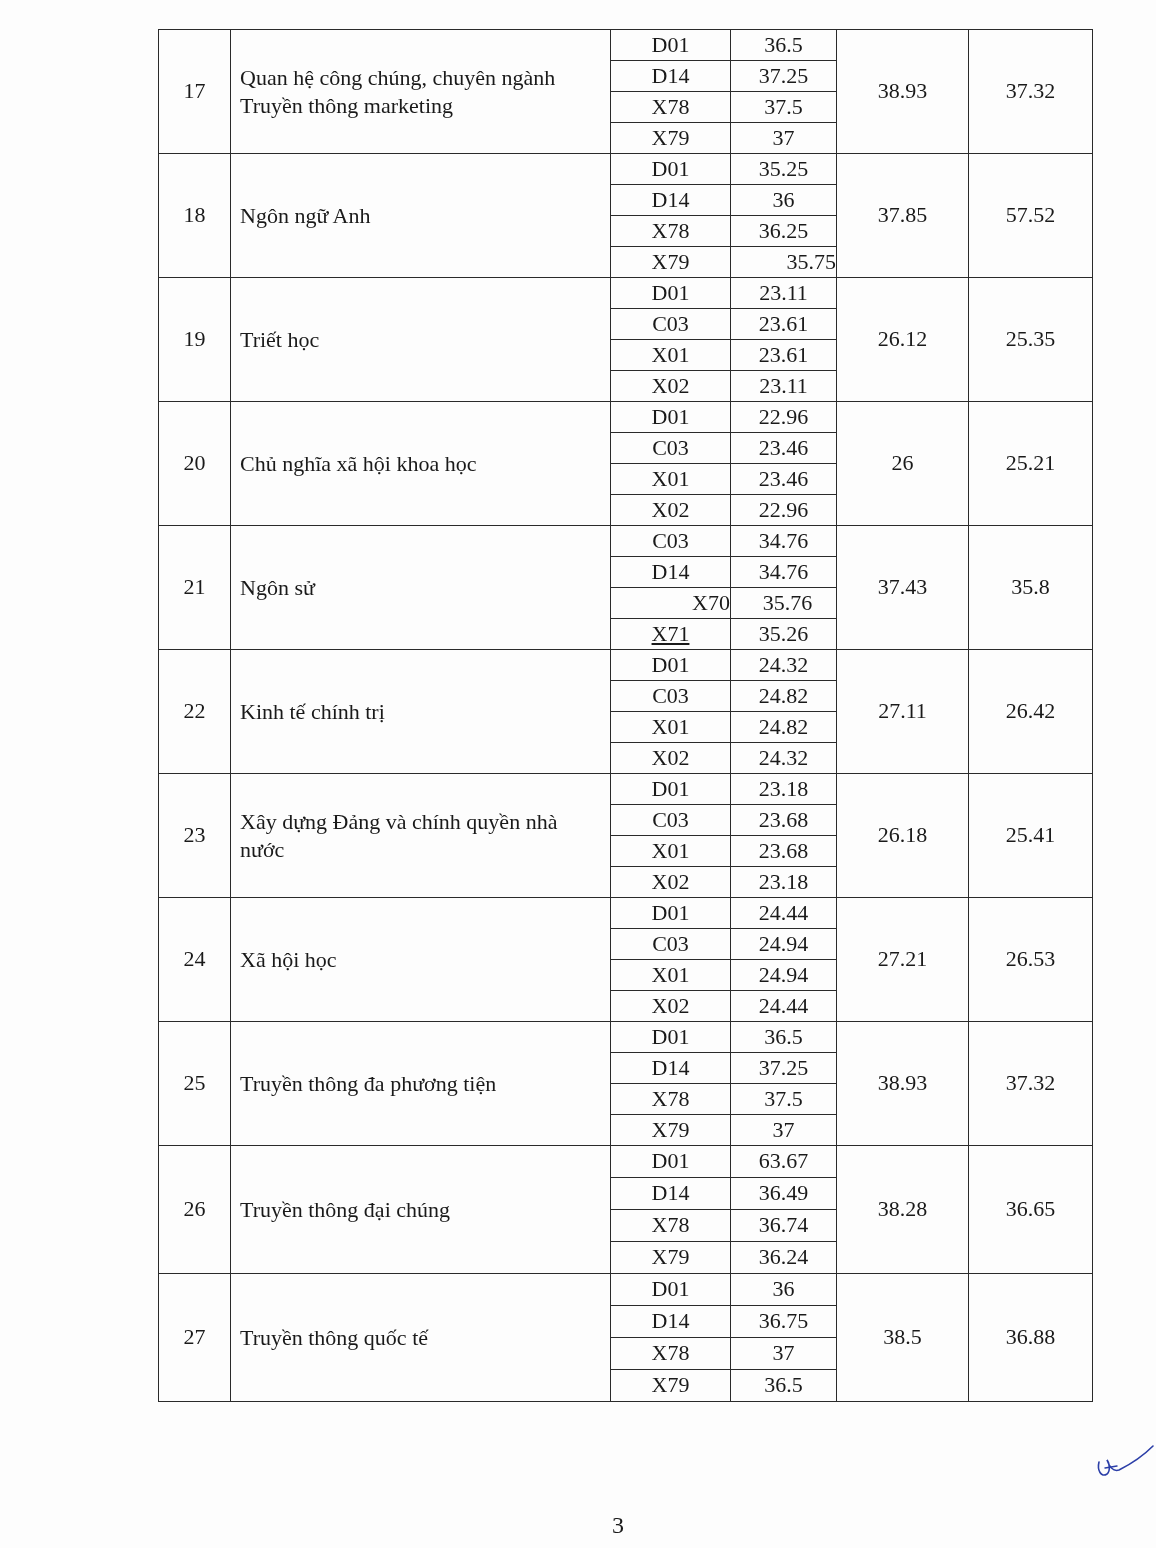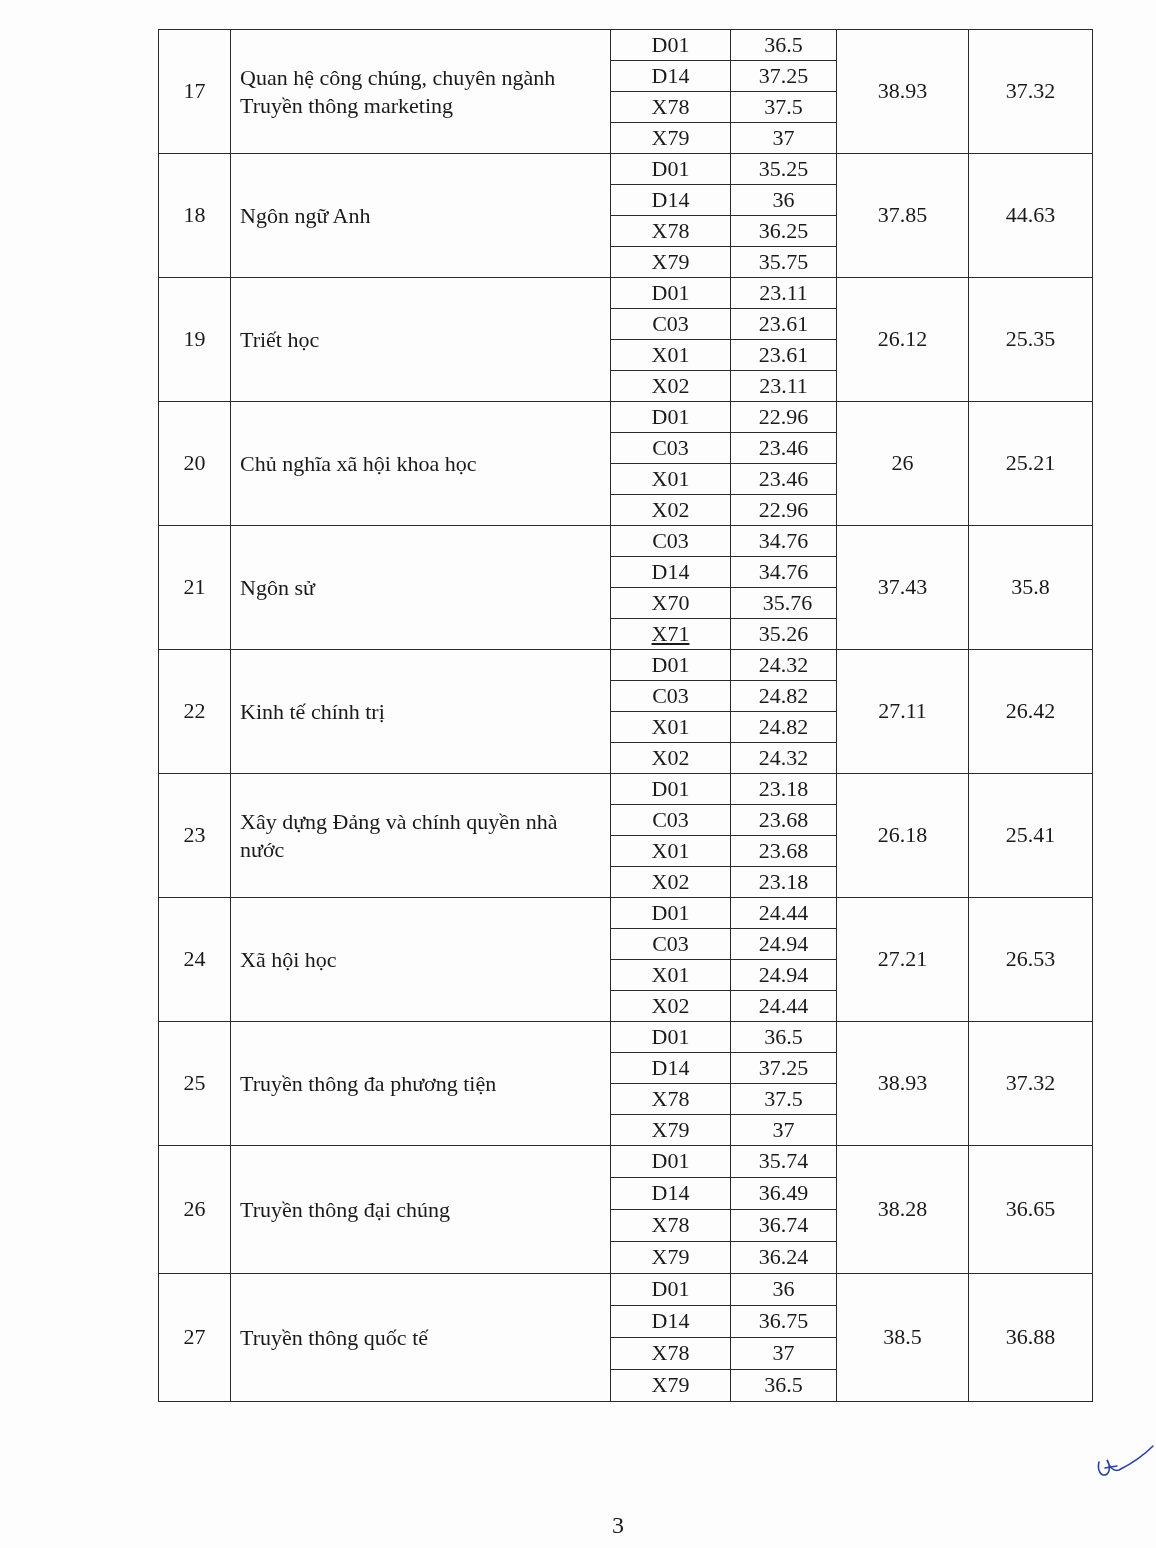--- a/index.html
+++ b/index.html
@@ -64,33 +64,33 @@
       <tr>
         <td class="sub" style="height: 30px;">X79</td>
         <td class="sub" style="height: 30px;">37</td>
       </tr>
       <tr>
         <td rowspan="4">18</td>
         <td rowspan="4" class="name">Ngôn ngữ Anh</td>
         <td class="sub" style="height: 30px;">D01</td>
         <td class="sub" style="height: 30px;">35.25</td>
         <td rowspan="4">37.85</td>
-        <td rowspan="4">44.63</td>
+        <td rowspan="4">57.52</td>
       </tr>
       <tr>
         <td class="sub" style="height: 30px;">D14</td>
         <td class="sub" style="height: 30px;">36</td>
       </tr>
       <tr>
         <td class="sub" style="height: 30px;">X78</td>
         <td class="sub" style="height: 30px;">36.25</td>
       </tr>
       <tr>
         <td class="sub" style="height: 30px;">X79</td>
-        <td class="sub" style="height: 30px;">35.75</td>
+        <td class="sub" style="height: 30px; text-align: right;">35.75</td>
       </tr>
       <tr>
         <td rowspan="4">19</td>
         <td rowspan="4" class="name">Triết học</td>
         <td class="sub" style="height: 30px;">D01</td>
         <td class="sub" style="height: 30px;">23.11</td>
         <td rowspan="4">26.12</td>
         <td rowspan="4">25.35</td>
       </tr>
       <tr>
@@ -131,21 +131,21 @@
         <td class="sub" style="height: 30px;">C03</td>
         <td class="sub" style="height: 30px;">34.76</td>
         <td rowspan="4">37.43</td>
         <td rowspan="4">35.8</td>
       </tr>
       <tr>
         <td class="sub" style="height: 30px;">D14</td>
         <td class="sub" style="height: 30px;">34.76</td>
       </tr>
       <tr>
-        <td class="sub" style="height: 30px;">X70</td>
+        <td class="sub" style="height: 30px; text-align: right;">X70</td>
         <td class="sub" style="height: 30px; padding-left: 8px;">35.76</td>
       </tr>
       <tr>
         <td class="sub" style="height: 30px; text-decoration: underline;">X71</td>
         <td class="sub" style="height: 30px;">35.26</td>
       </tr>
       <tr>
         <td rowspan="4">22</td>
         <td rowspan="4" class="name">Kinh tế chính trị</td>
         <td class="sub" style="height: 30px;">D01</td>
@@ -222,21 +222,21 @@
         <td class="sub" style="height: 30px;">37.5</td>
       </tr>
       <tr>
         <td class="sub" style="height: 30px;">X79</td>
         <td class="sub" style="height: 30px;">37</td>
       </tr>
       <tr>
         <td rowspan="4">26</td>
         <td rowspan="4" class="name">Truyền thông đại chúng</td>
         <td class="sub" style="height: 31px;">D01</td>
-        <td class="sub" style="height: 31px;">35.74</td>
+        <td class="sub" style="height: 31px;">63.67</td>
         <td rowspan="4">38.28</td>
         <td rowspan="4">36.65</td>
       </tr>
       <tr>
         <td class="sub" style="height: 31px;">D14</td>
         <td class="sub" style="height: 31px; margin-top: 36px;">36.49</td>
       </tr>
       <tr>
         <td class="sub" style="height: 31px;">X78</td>
         <td class="sub" style="height: 31px;">36.74</td>

